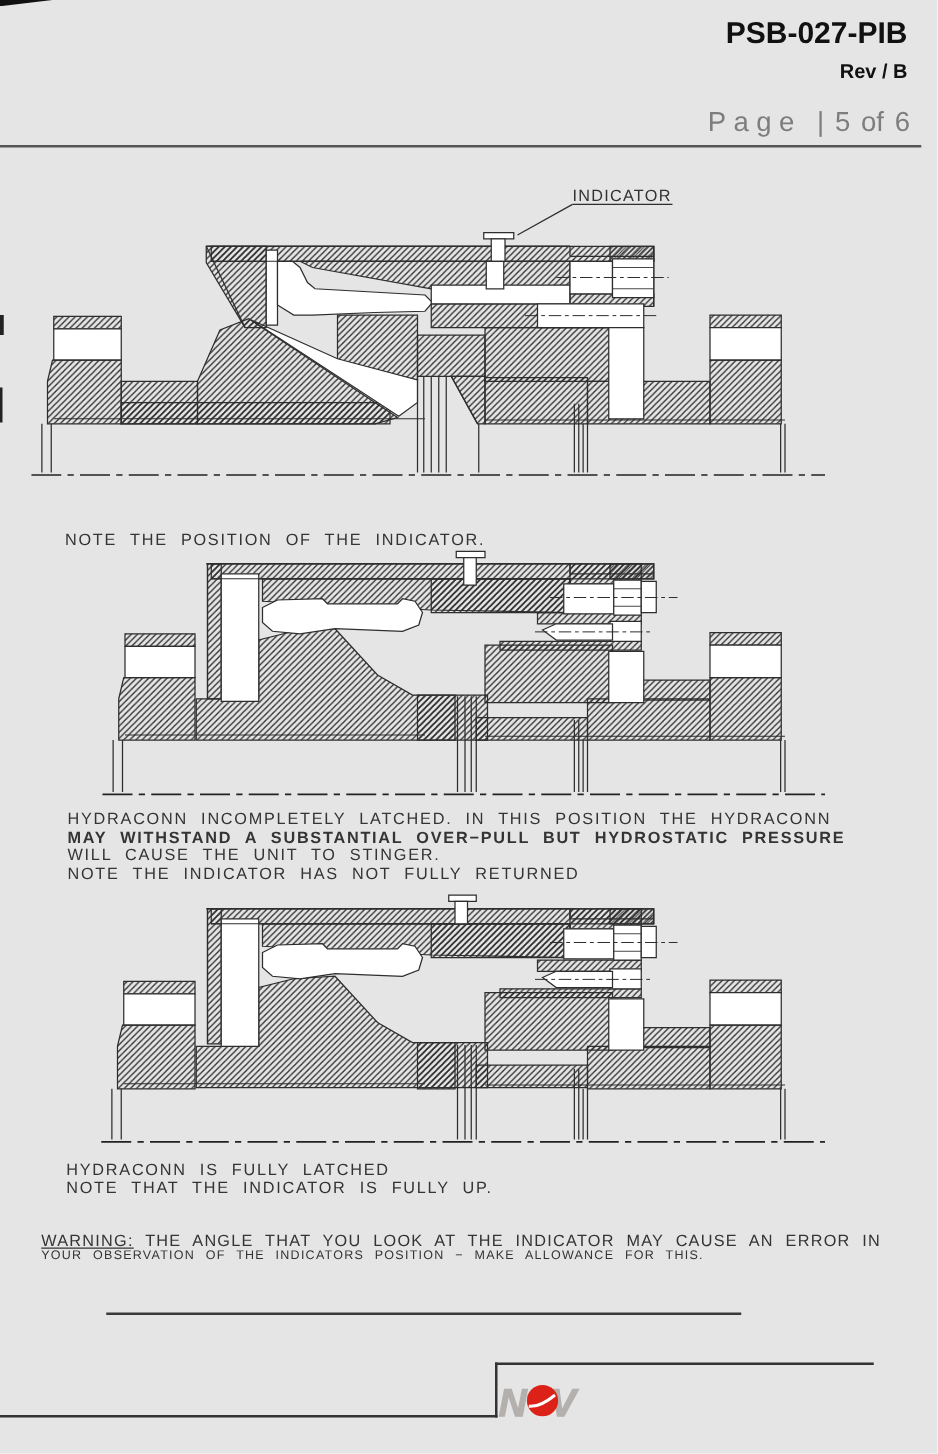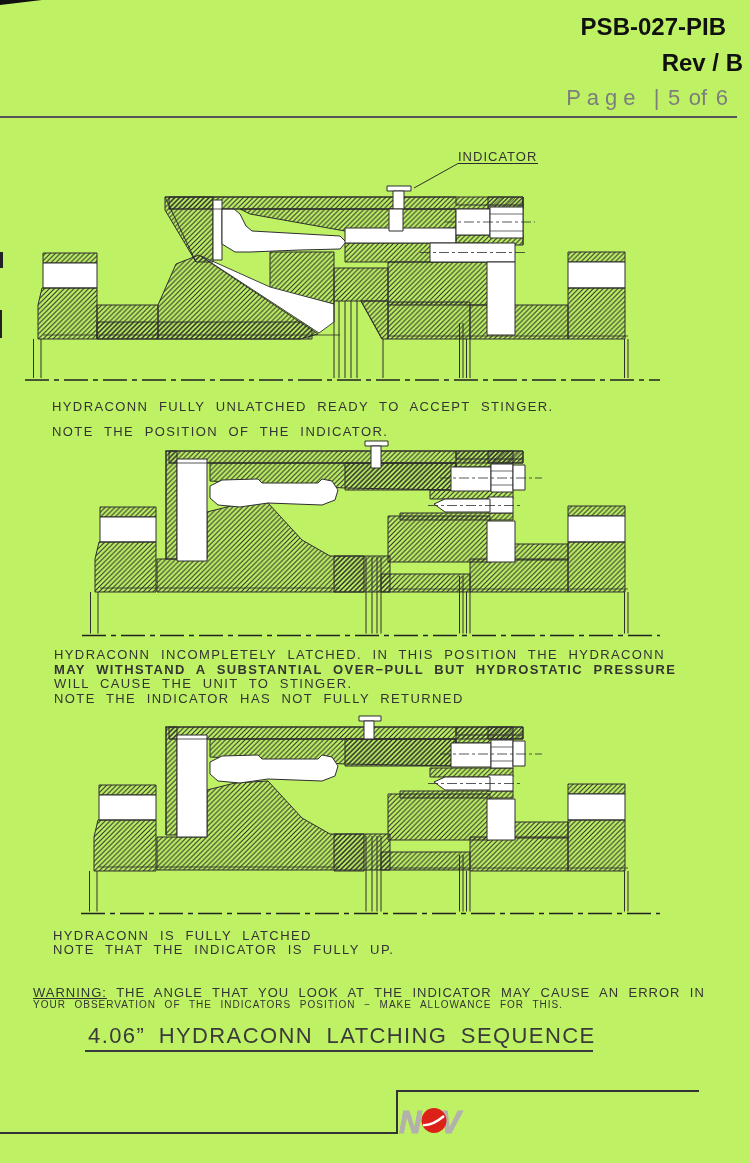--- a/index.html
+++ b/index.html
@@ -1,19 +1,19 @@
 <!DOCTYPE html>
 <html><head><meta charset="utf-8"><style>
 html,body{margin:0;padding:0;background:#fff}
 body{font-family:"Liberation Sans",sans-serif}
-#page{position:relative;width:750px;height:1163px;background:#bef264;overflow:hidden}
+#page{position:relative;width:750px;height:1163px;background:#e5e5e5;overflow:hidden}
 </style></head><body>
 <div id="page">
 <div style="position:absolute;top:13px;right:24px;font-size:24px;font-weight:bold;color:#111">PSB-027-PIB</div>
-<div style="position:absolute;top:49px;right:7px;font-size:24px;font-weight:bold;color:#111">Rev / B</div>
+<div style="position:absolute;top:49px;right:24px;font-size:16px;font-weight:bold;color:#111">Rev / B</div>
 <div style="position:absolute;top:85px;right:22px;font-size:22px;color:#7d7d7d"><span style="letter-spacing:6px">Page&nbsp;</span><span style="word-spacing:2.5px">| 5 of 6</span></div>
 <div style="position:absolute;left:0;top:116px;width:737px;height:2px;background:#555"></div>
 <svg style="position:absolute;left:25px;top:145px" width="640" height="243" viewBox="0 0 640 243">
       <defs>
 <pattern id="hp" patternUnits="userSpaceOnUse" width="4.9" height="4.9">
 <path d="M-1.23,1.23 l2.45,-2.45 M-1.23,6.13 l7.35,-7.35 M3.68,6.13 l2.45,-2.45" stroke="#2b2b2b" stroke-width="1.05" fill="none"></path>
 </pattern>
 <pattern id="hs" patternUnits="userSpaceOnUse" width="3.6" height="3.6">
 <path d="M-0.9,0.9 l1.8,-1.8 M-0.9,4.5 l5.4,-5.4 M2.7,4.5 l1.8,-1.8" stroke="#383838" stroke-width="0.85" fill="none"></path>
 </pattern>
@@ -209,31 +209,29 @@
 <line x1="372.0" y1="836.0" x2="372.0" y2="911.5" stroke="#2e2e2e" stroke-width="1.0"></line>
 <line x1="377.0" y1="836.0" x2="377.0" y2="911.5" stroke="#2e2e2e" stroke-width="1.0"></line>
 <line x1="381.0" y1="836.0" x2="381.0" y2="911.5" stroke="#2e2e2e" stroke-width="1.0"></line>
 <line x1="459.5" y1="855.0" x2="459.5" y2="911.5" stroke="#2e2e2e" stroke-width="1.0"></line>
 <line x1="463.0" y1="855.0" x2="463.0" y2="911.5" stroke="#2e2e2e" stroke-width="1.0"></line>
 <line x1="466.5" y1="871.0" x2="466.5" y2="911.5" stroke="#2e2e2e" stroke-width="1.0"></line>
 <line x1="470.0" y1="871.0" x2="470.0" y2="911.5" stroke="#2e2e2e" stroke-width="1.0"></line>
 <line x1="81.0" y1="913.5" x2="660.0" y2="913.5" stroke="#222" stroke-width="1.35" stroke-dasharray="24 5 5 5"></line>
       </g>
     </svg>
-<div style="position:absolute;white-space:nowrap;color:#343434;font-size:13px;letter-spacing:1.4px;word-spacing:5.5px;left:52px;top:399px;">HYDRACONN FULLY UNLATCHED READY TO ACCEPT STINGER.</div>
 <div style="position:absolute;white-space:nowrap;color:#343434;font-size:13px;letter-spacing:1.4px;word-spacing:5.5px;left:52px;top:424px;">NOTE THE POSITION OF THE INDICATOR.</div>
 <div style="position:absolute;white-space:nowrap;color:#343434;font-size:13px;letter-spacing:1.4px;word-spacing:5.5px;left:54px;top:647px;">HYDRACONN INCOMPLETELY LATCHED. IN THIS POSITION THE HYDRACONN</div>
 <div style="position:absolute;white-space:nowrap;color:#343434;font-size:13px;letter-spacing:1.4px;word-spacing:5.5px;left:54px;top:661.5px;font-weight:bold;">MAY WITHSTAND A SUBSTANTIAL OVER−PULL BUT HYDROSTATIC PRESSURE</div>
 <div style="position:absolute;white-space:nowrap;color:#343434;font-size:13px;letter-spacing:1.4px;word-spacing:5.5px;left:54px;top:676px;">WILL CAUSE THE UNIT TO STINGER.</div>
 <div style="position:absolute;white-space:nowrap;color:#343434;font-size:13px;letter-spacing:1.4px;word-spacing:5.5px;left:54px;top:690.5px;">NOTE THE INDICATOR HAS NOT FULLY RETURNED</div>
 <div style="position:absolute;white-space:nowrap;color:#343434;font-size:13px;letter-spacing:1.4px;word-spacing:5.5px;left:53px;top:927.5px;">HYDRACONN IS FULLY LATCHED</div>
 <div style="position:absolute;white-space:nowrap;color:#343434;font-size:13px;letter-spacing:1.4px;word-spacing:5.5px;left:53px;top:942px;">NOTE THAT THE INDICATOR IS FULLY UP.</div>
 <div style="position:absolute;white-space:nowrap;color:#343434;font-size:13px;letter-spacing:1.4px;word-spacing:5.5px;left:33px;top:984.5px;letter-spacing:1.0px;word-spacing:4.8px;"><span style="text-decoration:underline">WARNING:</span> THE ANGLE THAT YOU LOOK AT THE INDICATOR MAY CAUSE AN ERROR IN</div>
 <div style="position:absolute;white-space:nowrap;color:#343434;font-size:10px;letter-spacing:1.4px;word-spacing:5.5px;left:33px;top:999px;letter-spacing:1.0px;word-spacing:4.8px;">YOUR OBSERVATION OF THE INDICATORS POSITION − MAKE ALLOWANCE FOR THIS.</div>
-<div style="position:absolute;left:88px;top:1023px;white-space:nowrap;font-size:22px;color:#3a3a3a;letter-spacing:1.4px;word-spacing:6px">4.06” HYDRACONN LATCHING SEQUENCE</div>
 <div style="position:absolute;left:85px;top:1050px;width:508px;height:1.5px;background:#3a3a3a"></div>
 <div style="position:absolute;left:0;top:1132px;width:398px;height:2px;background:#333"></div>
 <div style="position:absolute;left:396px;top:1090px;width:2px;height:44px;background:#333"></div>
 <div style="position:absolute;left:396px;top:1090px;width:303px;height:2px;background:#333"></div>
 <svg style="position:absolute;left:399px;top:1104px" width="72" height="36" viewBox="0 0 72 36">
 <text x="0" y="29" font-family="Liberation Sans, sans-serif" font-weight="bold" font-style="italic" font-size="31" fill="#b3b0ad" stroke="#b3b0ad" stroke-width="1">N</text>
 <text x="41" y="29" font-family="Liberation Sans, sans-serif" font-weight="bold" font-style="italic" font-size="31" fill="#b3b0ad" stroke="#b3b0ad" stroke-width="1">V</text>
 <circle cx="35" cy="16.5" r="12.5" fill="#dc2118"></circle>
 <path d="M24,21 Q33,22 45,12" stroke="#fff" stroke-width="2.4" fill="none"></path>
 </svg>

